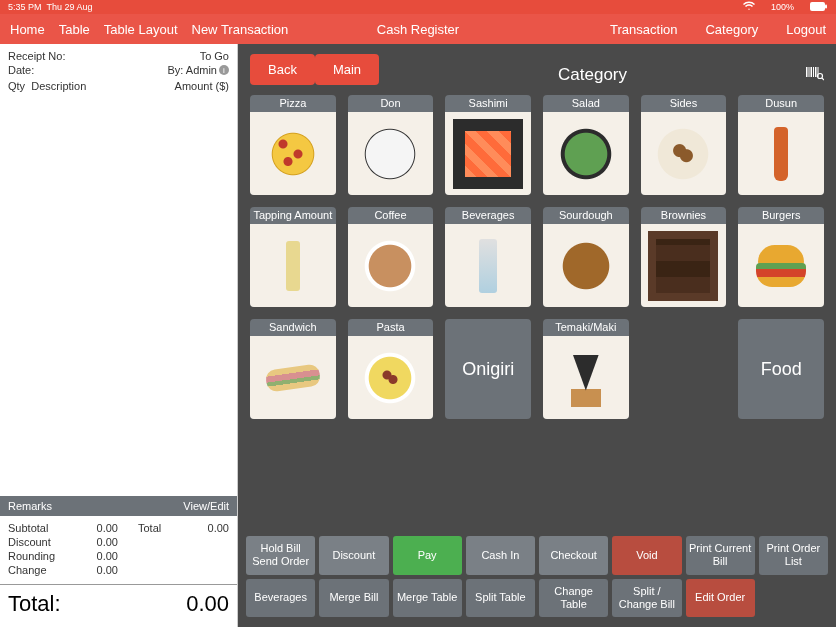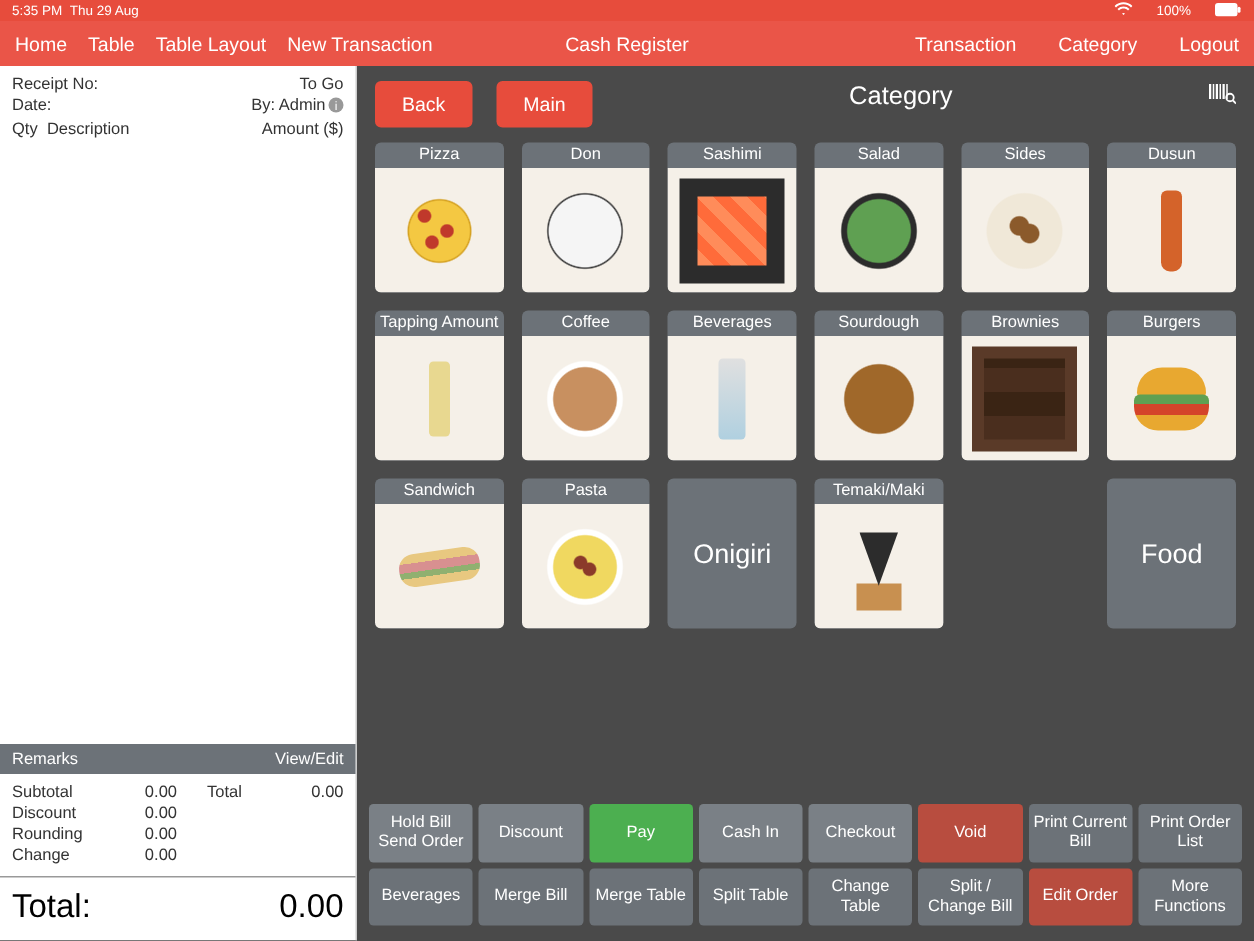--- a/index.html
+++ b/index.html
@@ -21,21 +21,21 @@
 .receipt-body{flex:1}
 .remarks{background:#6c7278;color:#fff;font-size:11px;padding:4px 8px;display:flex;justify-content:space-between}
 .subtotals{padding:6px 8px;font-size:11px;color:#333}
 .subtotals .srow{display:flex;margin-bottom:2px}
 .subtotals .lbl{width:60px}
 .subtotals .v1{width:50px;text-align:right}
 .subtotals .lbl2{margin-left:20px}
 .subtotals .v2{margin-left:auto;text-align:right}
 .total{padding:6px 8px 10px;border-top:1px solid #999;display:flex;justify-content:space-between;font-size:22px;font-weight:500}
 .rightpane{flex:1;display:flex;flex-direction:column;background:#4a4a4a}
-.catbar{display:flex;align-items:flex-start;padding:10px 12px;gap:16px}
+.catbar{display:flex;align-items:flex-end;padding:10px 12px;gap:0}
 .btn-red{background:#e74c3c;color:#fff;border:none;border-radius:4px;padding:8px 18px;font-size:13px;cursor:pointer}
 .cat-title{flex:1;text-align:center;color:#fff;font-size:17px}
 .barcode{color:#fff;font-size:16px;cursor:pointer}
 .grid{padding:0 12px;display:grid;grid-template-columns:repeat(6,1fr);gap:12px;align-content:start}
 .tile{background:#6c7278;border-radius:4px;overflow:hidden;cursor:pointer;height:100px;display:flex;flex-direction:column}
 .tile-label{height:17px;color:#fff;font-size:11px;text-align:center;padding-top:2px}
 .tile-img{flex:1;background:#f5f0e8;display:flex;align-items:center;justify-content:center}
 .tile-text{background:#6c7278;border-radius:4px;cursor:pointer;height:100px;display:flex;align-items:center;justify-content:center;color:#fff;font-size:18px}
 .actions{margin-top:auto;padding:8px 8px 10px;display:grid;grid-template-columns:repeat(8,1fr);grid-template-rows:1fr 1fr;gap:4px}
 .abtn{border:none;border-radius:3px;color:#fff;font-size:11px;padding:6px 2px;cursor:pointer;line-height:1.2;text-align:center;display:flex;align-items:center;justify-content:center}
@@ -278,16 +278,15 @@
         <button class="abtn rd">Void</button>
         <button class="abtn dg">Print Current Bill</button>
         <button class="abtn dg">Print Order List</button>
         <button class="abtn dg">Beverages</button>
         <button class="abtn dg">Merge Bill</button>
         <button class="abtn dg">Merge Table</button>
         <button class="abtn dg">Split Table</button>
         <button class="abtn dg">Change Table</button>
         <button class="abtn dg">Split / Change Bill</button>
         <button class="abtn rd">Edit Order</button>
-        <button class="abtn dg">More Functions</button>
       </div>
   </div>
 </div>
 
 </body></html>

